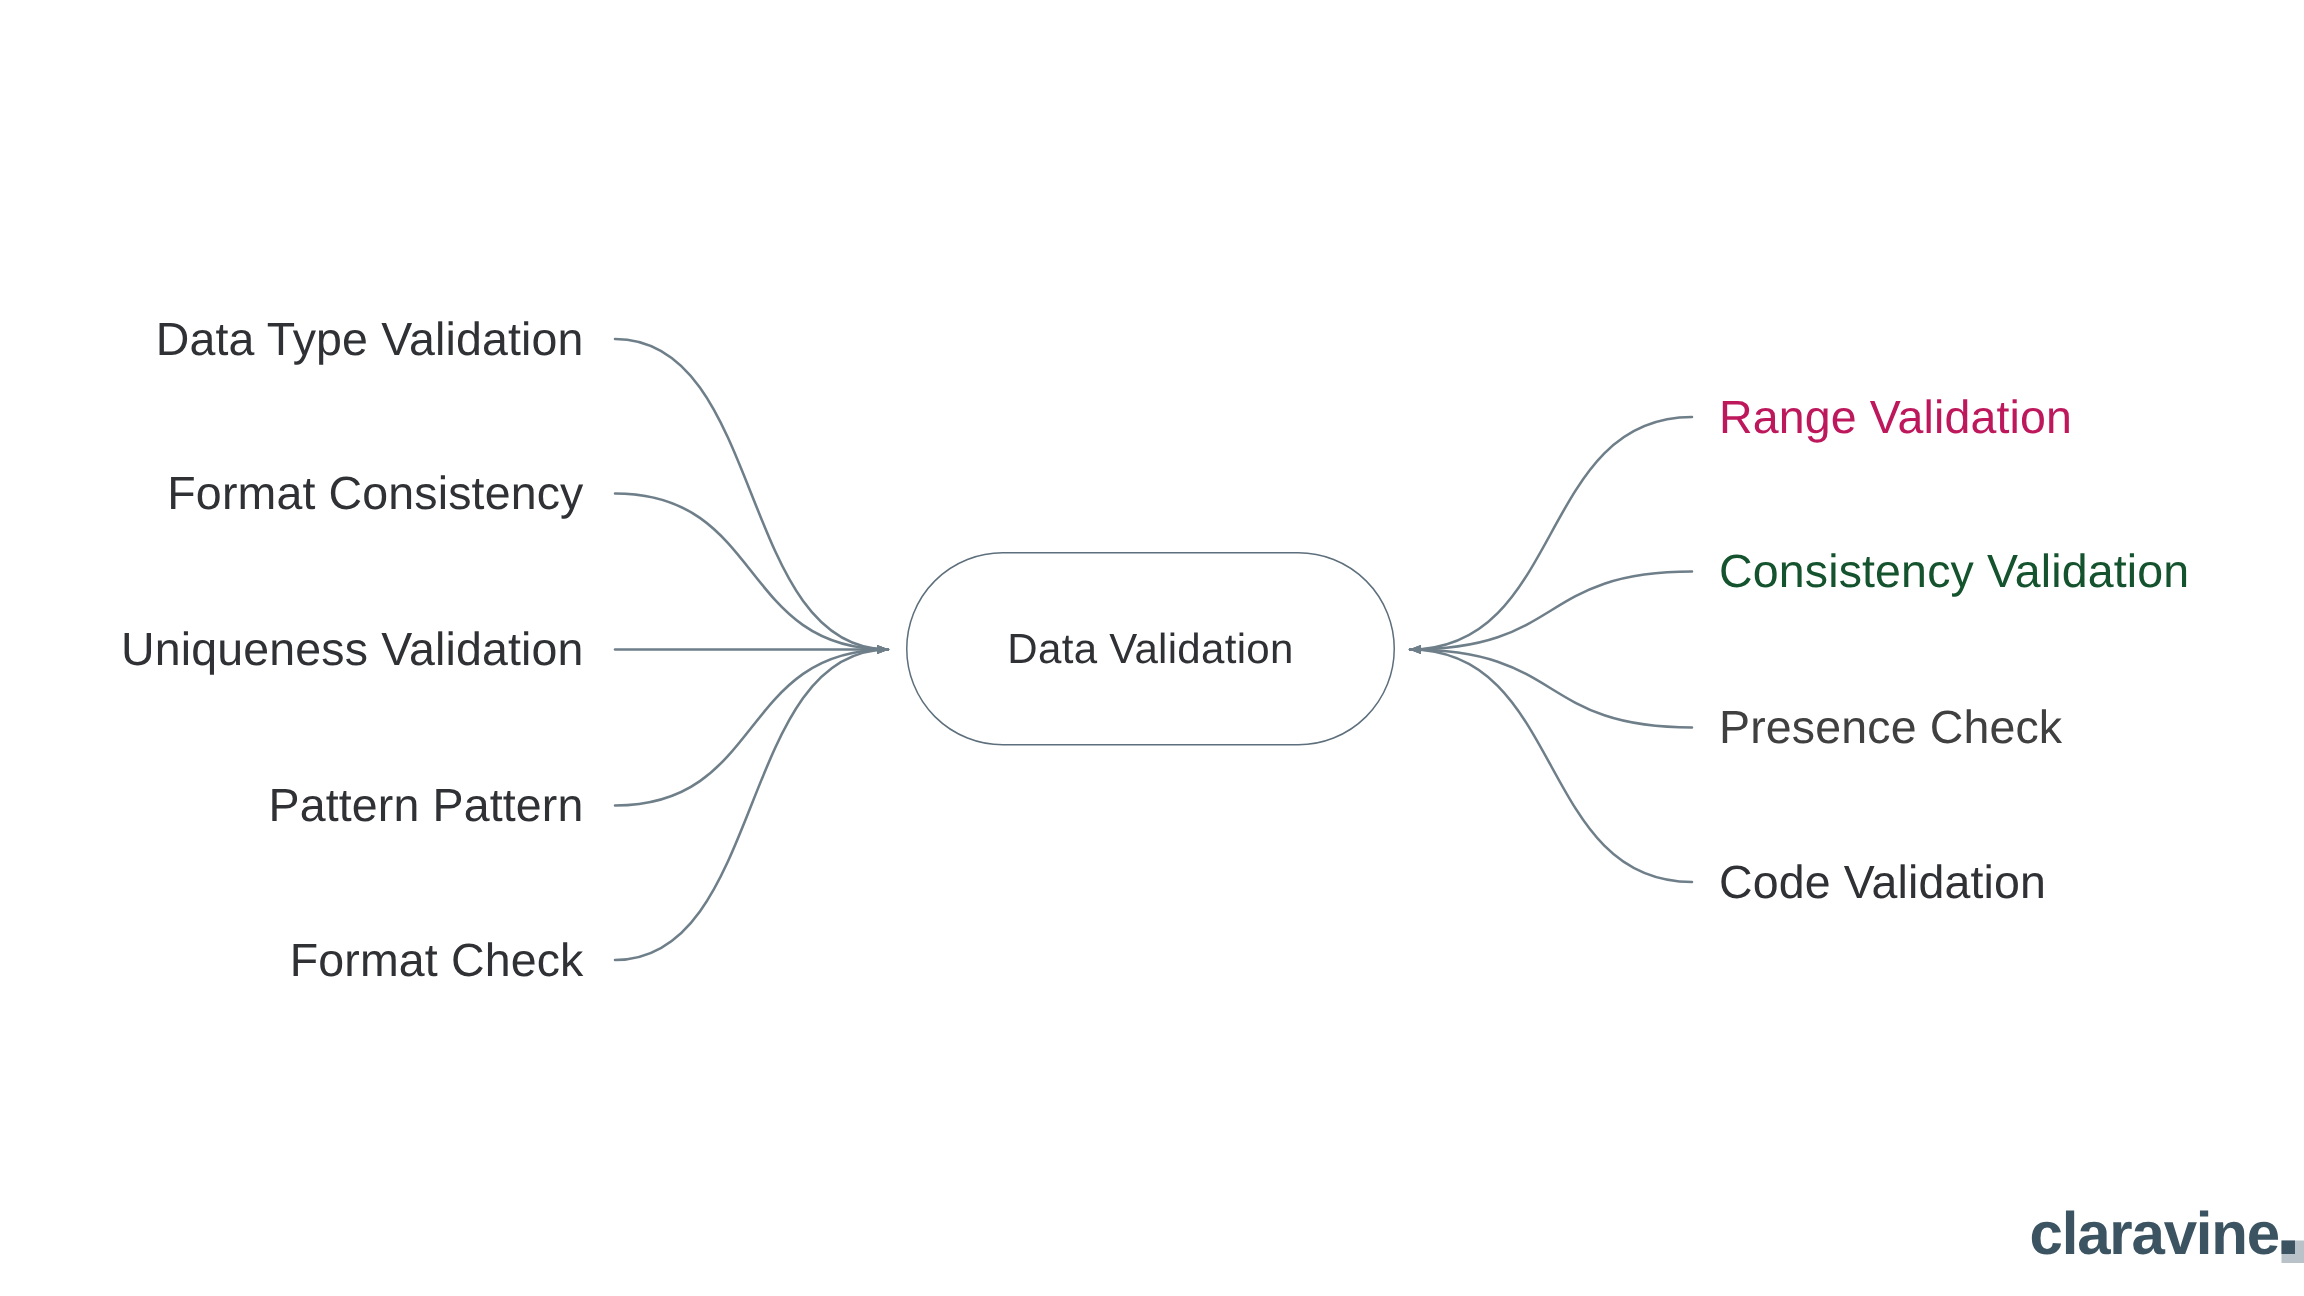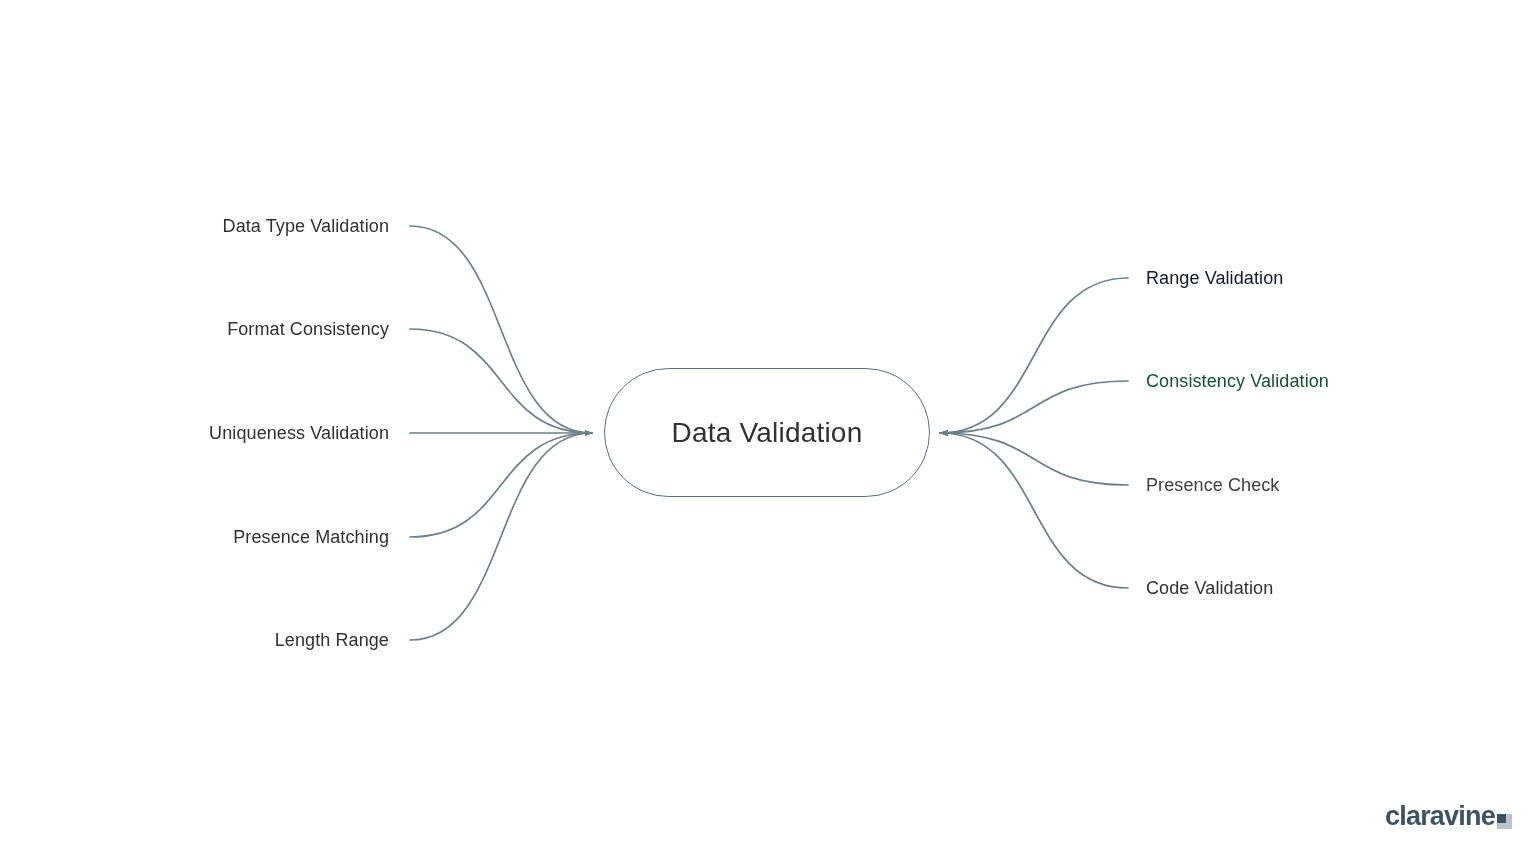--- a/index.html
+++ b/index.html
@@ -23,21 +23,21 @@
   #edges {
     position: absolute;
     left: 0;
     top: 0;
     width: 1536px;
     height: 864px;
     pointer-events: none;
   }
   .branch-label {
     position: absolute;
-    font-size: 18px;
+    font-size: 31px;
     line-height: 1;
     color: #2f3135;
     white-space: nowrap;
     font-weight: 400;
     letter-spacing: 0.1px;
   }
   .branch-label.left {
     text-align: right;
     transform: translateY(-50%);
   }
@@ -61,26 +61,25 @@
     letter-spacing: 0.2px;
     white-space: nowrap;
   }
   #brand-logo {
     position: absolute;
     display: flex;
     align-items: flex-end;
     gap: 4px;
   }
   #brand-wordmark {
-    font-size: 27px;
+    font-size: 40px;
     font-weight: 700;
     color: #3c5462;
     letter-spacing: -0.8px;
     line-height: 1;
-    margin-left: 32px;
   }
   #brand-mark {
     position: relative;
     width: 15px;
     height: 15px;
     margin-bottom: 1px;
     margin-left: -2px;
   }
   #brand-mark .sq-light {
     position: absolute;
@@ -122,25 +121,25 @@
     </svg>
 
   <div id="center-node" style="left: 604px; top: 368px; width: 326px; height: 129px; border-radius: 64.5px; border-color: rgb(93, 111, 124); background: rgb(255, 255, 255);">
     <span id="center-node-label" style="color: rgb(47, 49, 53);">Data Validation</span>
   </div>
 
   <div id="left-labels">
       <div class="branch-label left" style="right: 1147px; top: 226px; color: rgb(47, 49, 53);">Data Type Validation</div>
       <div class="branch-label left" style="right: 1147px; top: 329px; color: rgb(47, 49, 53);">Format Consistency</div>
       <div class="branch-label left" style="right: 1147px; top: 433px; color: rgb(47, 49, 53);">Uniqueness Validation</div>
-      <div class="branch-label left" style="right: 1147px; top: 537px; color: rgb(47, 49, 53);">Presence Matching</div>
-      <div class="branch-label left" style="right: 1147px; top: 640px; color: rgb(47, 49, 53);">Length Range</div>
+      <div class="branch-label left" style="right: 1147px; top: 537px; color: rgb(47, 49, 53);">Pattern Pattern</div>
+      <div class="branch-label left" style="right: 1147px; top: 640px; color: rgb(47, 49, 53);">Format Check</div>
     </div>
   <div id="right-labels">
-      <div class="branch-label right" style="left: 1146px; top: 278px; color: #0f172a;">Range Validation</div>
+      <div class="branch-label right" style="left: 1146px; top: 278px; color: #be185d;">Range Validation</div>
       <div class="branch-label right" style="left: 1146px; top: 381px; color: #14532d;">Consistency Validation</div>
       <div class="branch-label right" style="left: 1146px; top: 485px; color: #404040;">Presence Check</div>
       <div class="branch-label right" style="left: 1146px; top: 588px; color: rgb(47, 49, 53);">Code Validation</div>
     </div>
 
   <div id="brand-logo" style="left: 1353px; top: 803px;">
     <span id="brand-wordmark" style="color: rgb(60, 84, 98);">claravine</span>
     <span id="brand-mark">
       <span class="sq-light"></span>
       <span class="sq-dark" style="background: rgb(60, 84, 98);"></span>

